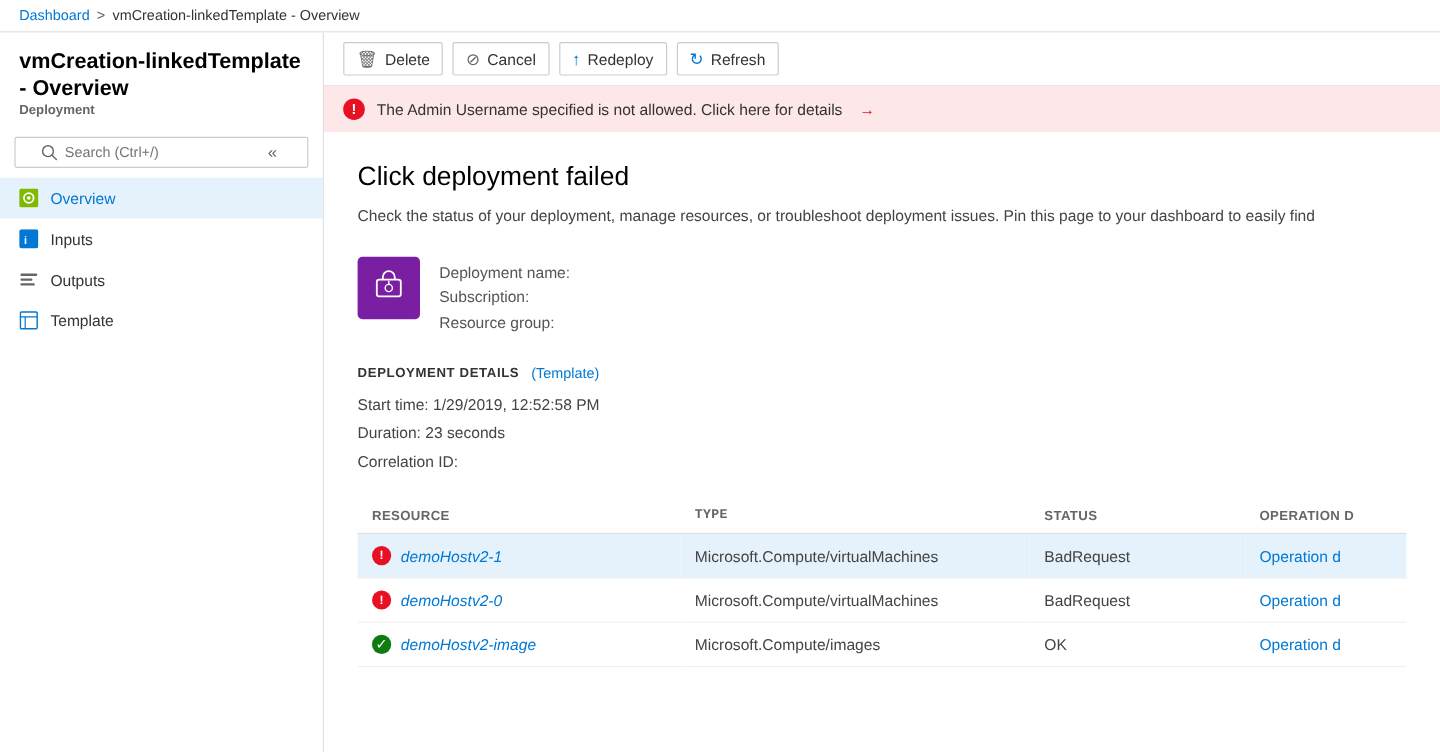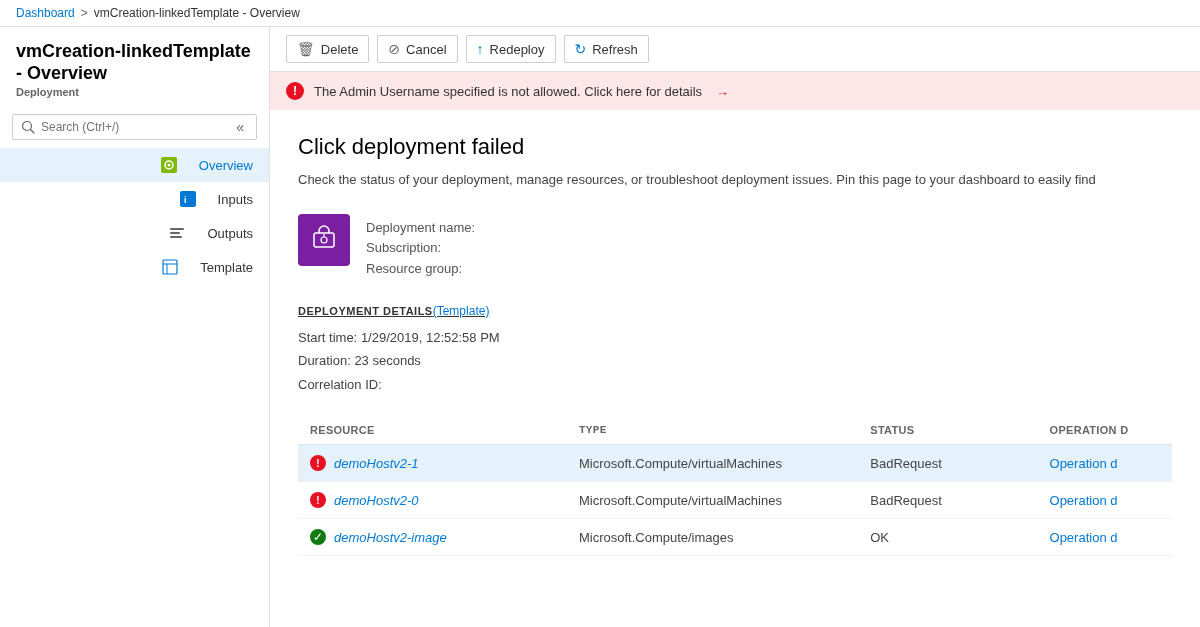--- a/index.html
+++ b/index.html
@@ -47,21 +47,21 @@
       color: #666;
       margin-top: 2px;
       font-weight: bold;
     }
     .search-box {
       margin: 8px 12px;
       display: flex;
       align-items: center;
       border: 1px solid #ccc;
       border-radius: 2px;
-      padding: 4px 8px;
+      padding: 4px 21px;
       background: #fff;
       gap: 6px;
     }
     .search-icon-svg { color: #666; flex-shrink: 0; }
     .search-input {
       border: none;
       outline: none;
       font-size: 12px;
       color: #333;
       width: 100%;
@@ -73,24 +73,23 @@
       color: #666;
       font-size: 14px;
       padding: 0 4px;
     }
     .nav-items { flex: 1; overflow-y: auto; }
     .nav-item {
       display: flex;
       align-items: center;
       padding: 9px 16px;
       cursor: pointer;
-      gap: 22px;
+      gap: 10px;
       font-size: 13px;
       color: #333;
-      justify-content: flex-end;
     }
     .nav-item.active { background: #e6f2fb; color: #0078d4; }
     .nav-icon {
       width: 16px;
       height: 16px;
       display: flex;
       align-items: center;
       justify-content: center;
       flex-shrink: 0;
     }
@@ -209,22 +208,21 @@
     .details-section { margin-bottom: 20px; }
     .details-header {
       font-size: 11px;
       font-weight: 600;
       letter-spacing: 0.5px;
       color: #333;
       text-transform: uppercase;
       margin-bottom: 8px;
       display: flex;
       align-items: center;
-      gap: 0;
-      text-decoration: underline;
+      gap: 10px;
     }
     .download-link {
       font-size: 12px;
       color: #0078d4;
       text-transform: none;
       font-weight: 400;
       cursor: pointer;
       letter-spacing: 0;
     }
     .details-rows { font-size: 13px; color: #444; line-height: 1.8; }

